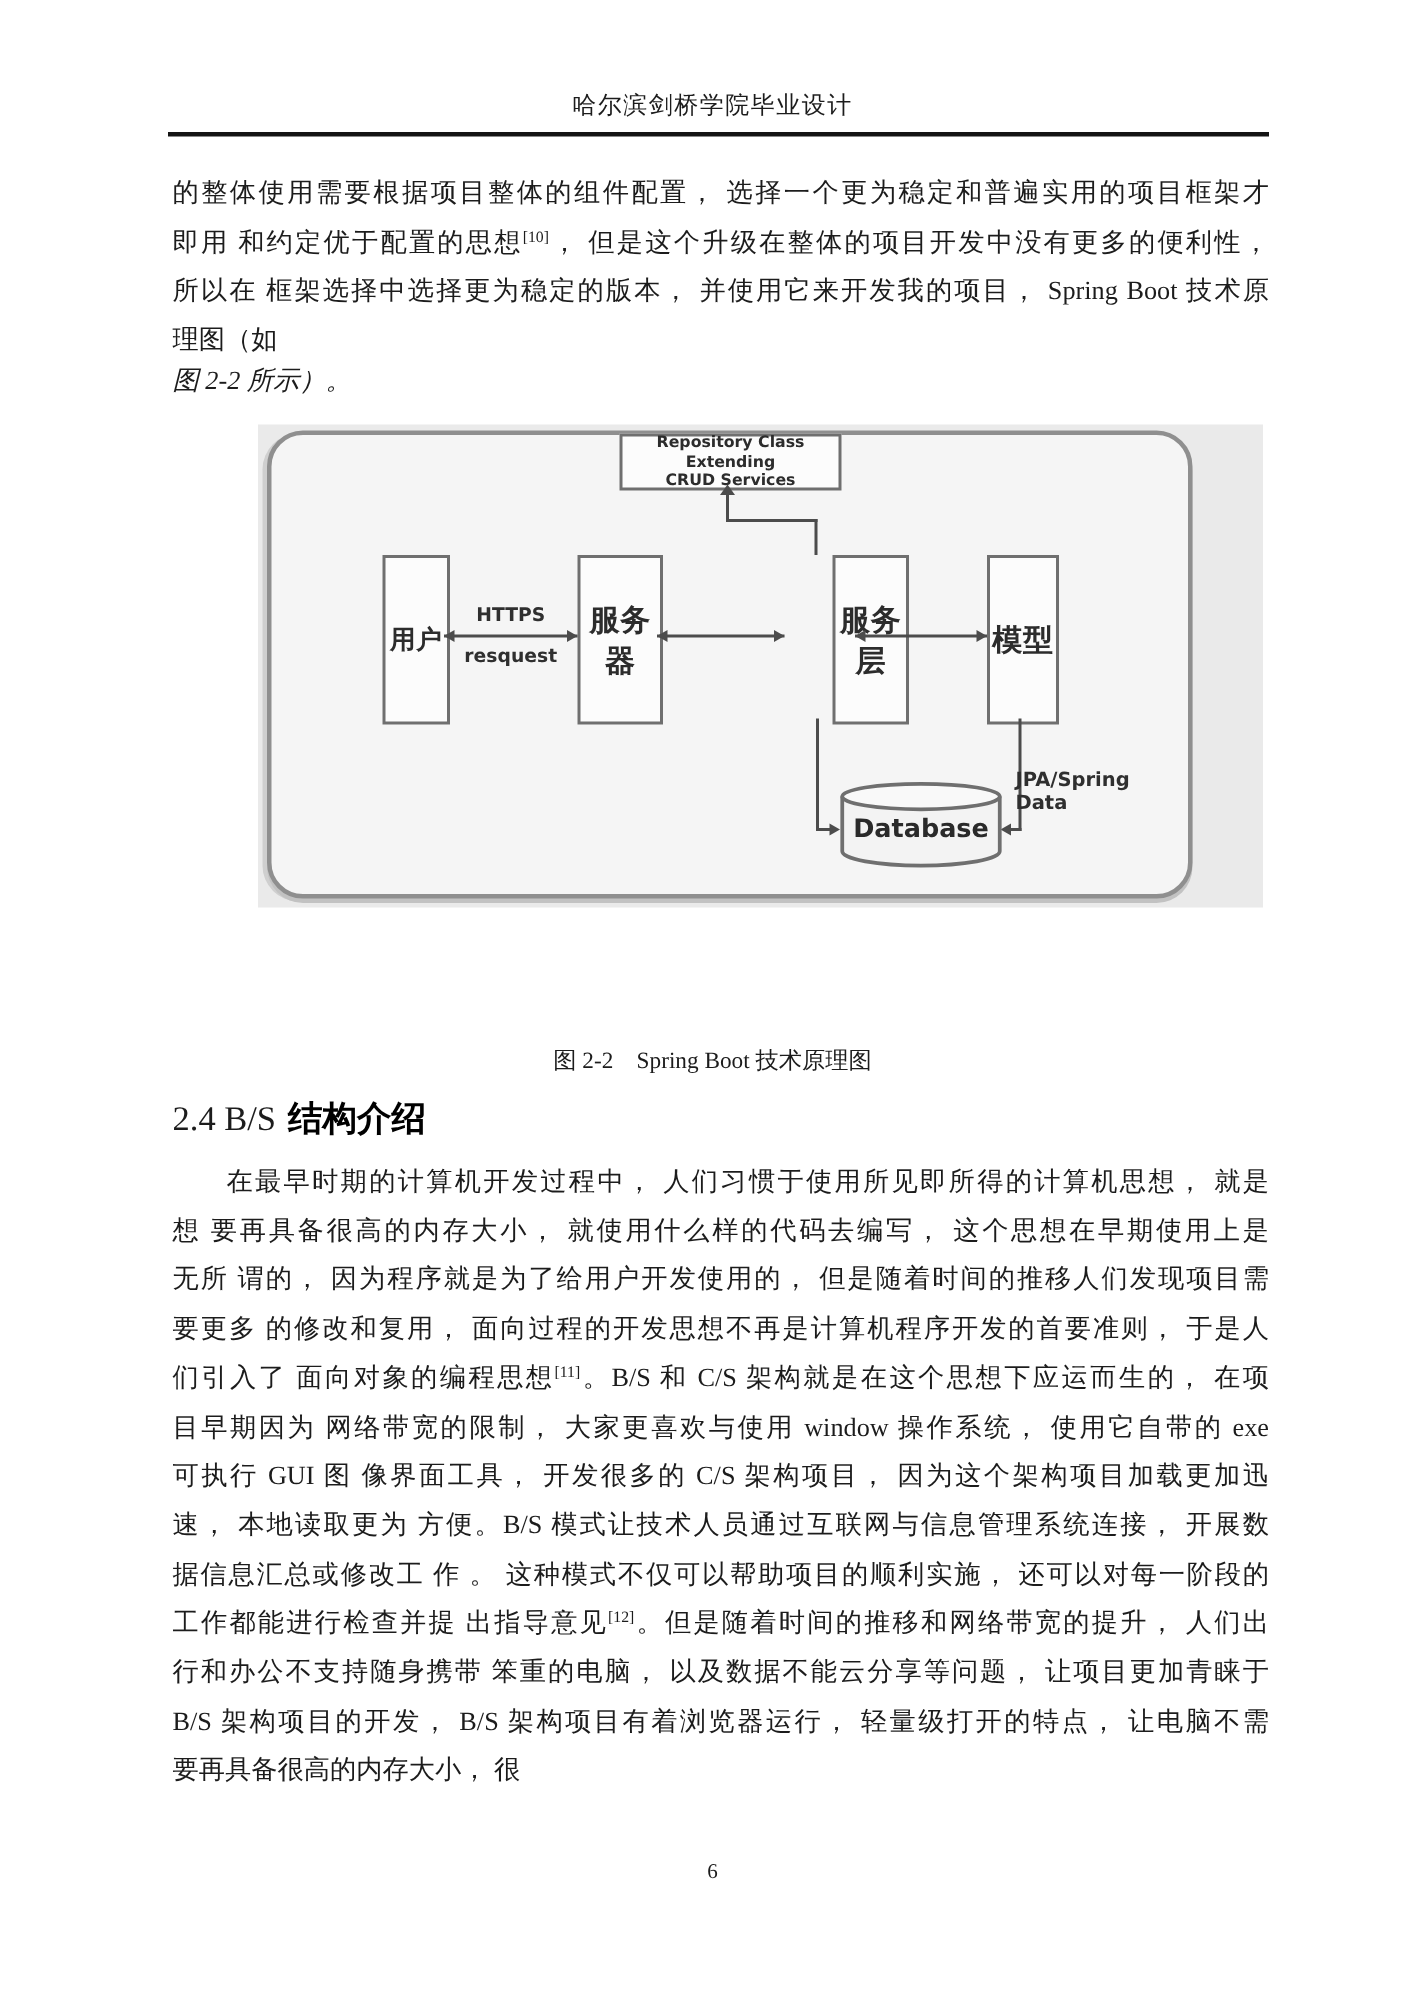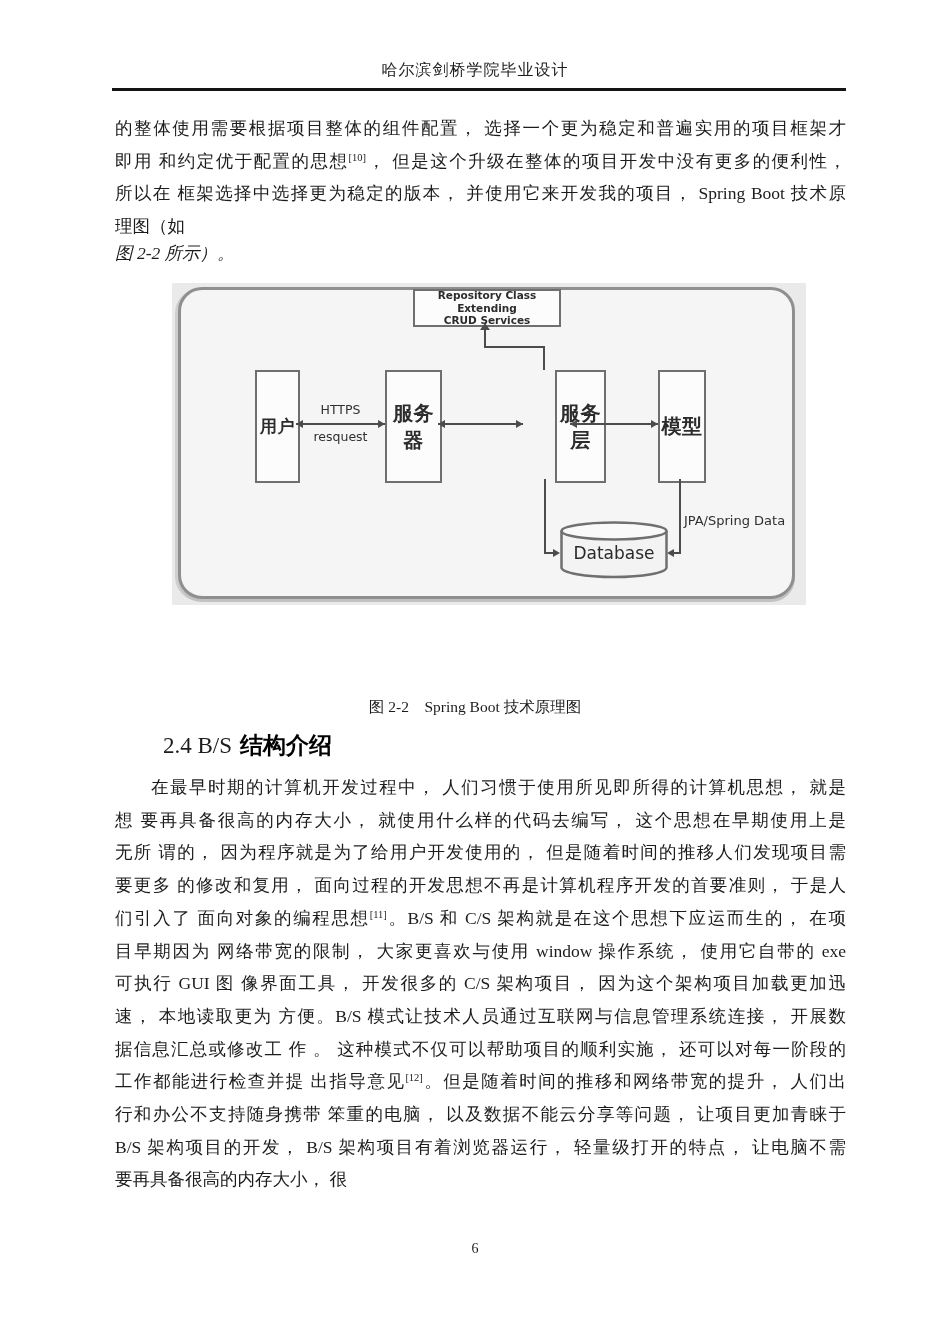--- a/index.html
+++ b/index.html
@@ -19,37 +19,37 @@
   #p1 { top:112px; }
   #p2 { top:771px; }
   .tline { line-height:32.7px; text-align:justify; text-align-last:justify; }
   .tline.nojust { text-align-last:left; }
   #p1 .tline:nth-child(n+5) { line-height:21px;font-style:italic; }
   #p2 .tline:first-child { padding-left:36px; }
   sup { font-size:10.5px; line-height:0; vertical-align:6px; }
 
   
   .figure { top:283px; left:172px; width:634px; height:322px; background:#eaeaea;
-            font-family:"DejaVu Sans","Liberation Sans",sans-serif; color:#3a3a3a; }
+            font-family:"DejaVu Sans","Liberation Sans",sans-serif; color:#3a3a3a;padding-left:36px; }
   .panel { left:6px; top:4px; width:611px; height:306px; background:#f5f5f5;
            border:3px solid #8f8f8f; border-radius:24px; box-shadow:0 3px 0 #c2c2c2, -3px 2px 0 #cfcfcf; }
   .dbox { background:#fcfcfc; border:2px solid #6f6f6f; display:flex; align-items:center;
           justify-content:center; text-align:center; font-weight:bold; color:#2c2c2c; }
   .repo { left:241px; top:6px; width:144px; height:34px; font-size:10.5px; line-height:12.5px; }
   .tall { font-size:20px; letter-spacing:0.5px; }
   .line { background:#4c4c4c; }
-  .lab { font-weight:normal; color:#2f2f2f; text-align:center; }
+  .lab { font-weight:bold; color:#2f2f2f; text-align:center; }
   .arr { width:0; height:0; }
   .arr.left  { border-top:4px solid transparent; border-bottom:4px solid transparent; border-right:7px solid #4c4c4c; }
   .arr.right { border-top:4px solid transparent; border-bottom:4px solid transparent; border-left:7px solid #4c4c4c; }
   .arr.up    { border-left:5px solid transparent; border-right:5px solid transparent; border-bottom:7px solid #4c4c4c; }
 
   
   .caption { top:697px; left:0; width:950px; text-align:center; font-size:15.5px; }
-  .heading { top:730px; left:115px; font-size:23px;margin-left:48px; }
+  .heading { top:730px; left:115px; font-size:23px; }
   .heading .h-num { font-family:"Liberation Serif","DejaVu Serif",serif; }
   .heading .h-title { font-family:"DejaVu Sans","Liberation Sans",sans-serif; font-weight:bold; margin-left:8px; color:#000; }
   .page-num { top:1241px; left:0; width:950px; text-align:center; font-size:14px; }
 </style>
 </head>
 <body>
 
 <div class="abs doc-header">哈尔滨剑桥学院毕业设计</div>
 <div class="abs header-rule"></div>
 
@@ -110,21 +110,21 @@
   <div class="abs line" style="left:507px; top:196px; width:2px; height:75px;"></div>
   <div class="abs line" style="left:498px; top:269px; width:11px; height:2px;"></div>
   <div class="abs arr left" style="left:495px; top:266px;"></div>
 
   <svg class="abs" style="left:387px; top:238px;" width="110" height="58" viewBox="0 0 110 58">
     <path d="M 2.5 10 V 46.5 A 52.5 9.5 0 0 0 107.5 46.5 V 10" fill="#f3f3f3" stroke="#6f6f6f" stroke-width="2.5"></path>
     <ellipse cx="55" cy="10" rx="52.5" ry="8.5" fill="#f9f9f9" stroke="#6f6f6f" stroke-width="2.5"></ellipse>
   </svg>
   <div class="abs lab" style="left:387px; top:260px; width:110px; font-size:17px; color:#2a2a2a;">Database</div>
 
-  <div class="abs lab" style="left:505px; top:230px; width:115px; font-size:13px; text-align:center;">JPA/Spring Data</div>
+  <div class="abs lab" style="left:505px; top:230px; width:115px; font-size:13px; text-align:left;">JPA/Spring Data</div>
 </div>
 
 <div class="abs caption">图 2-2　Spring Boot 技术原理图</div>
 
 <div class="abs heading">
   <span class="h-num">2.4 B/S</span><span class="h-title">结构介绍</span>
 </div>
 
 <div class="abs para" id="p2">
     <div class="tline">在最早时期的计算机开发过程中， 人们习惯于使用所见即所得的计算机思想， 就是</div>

